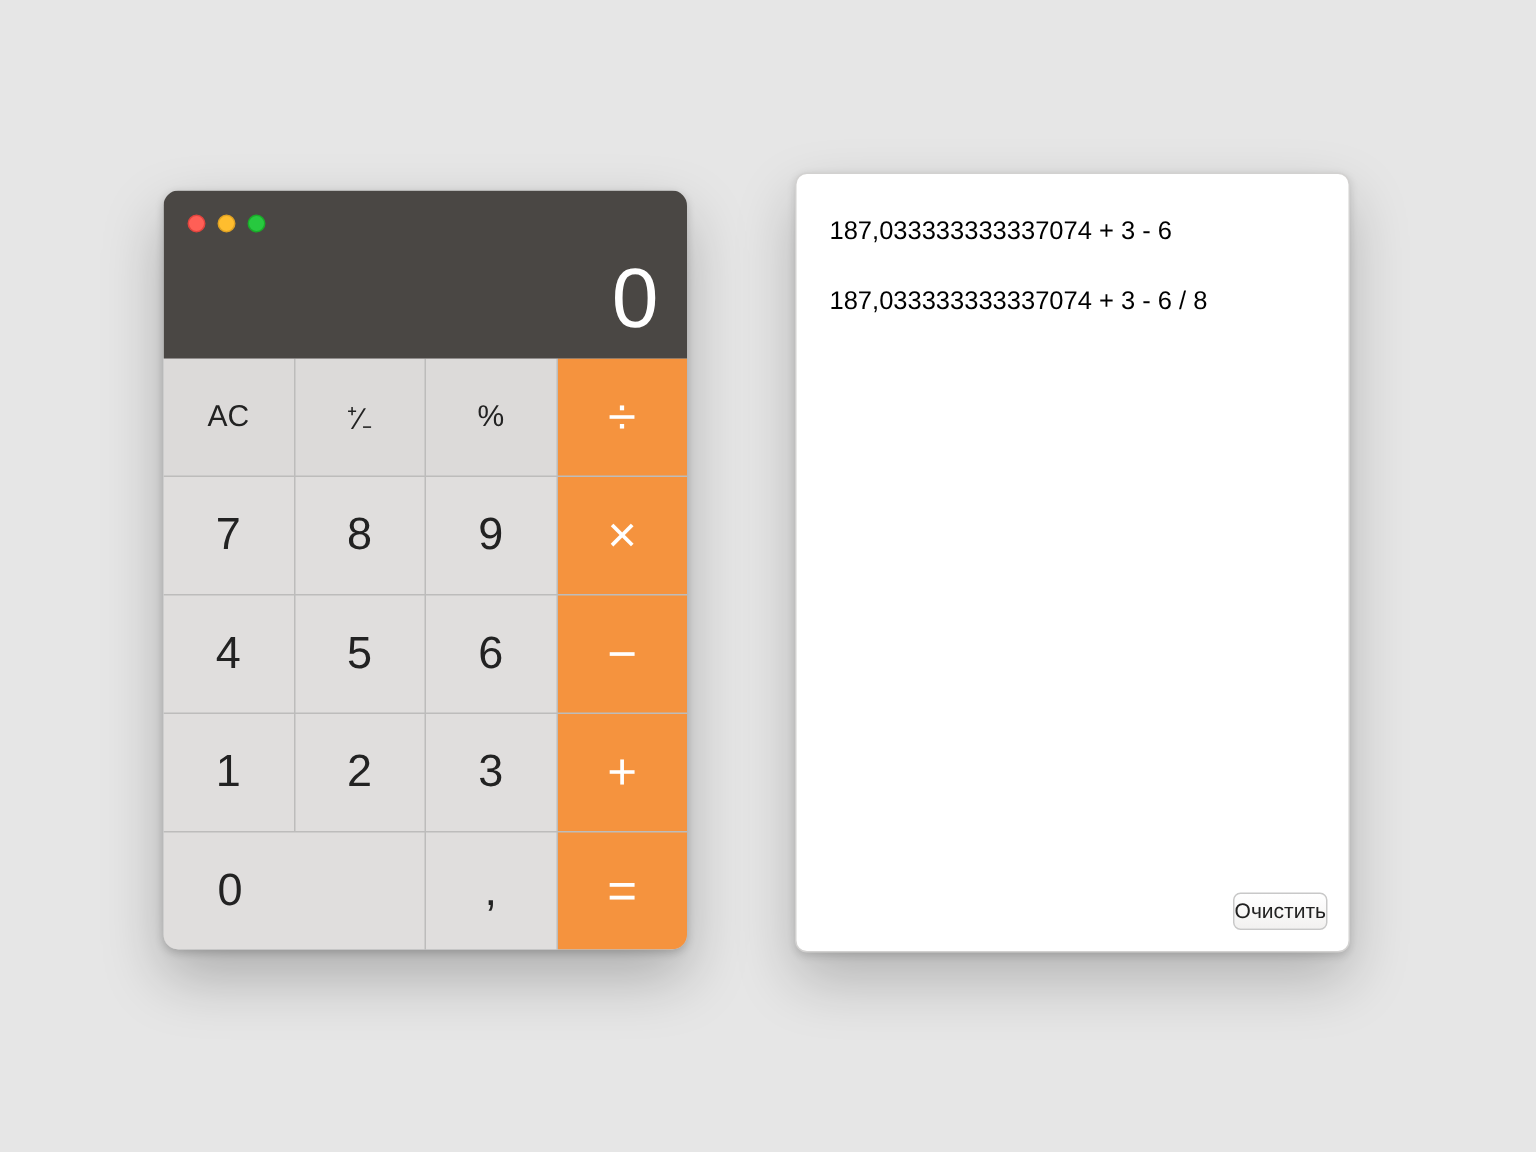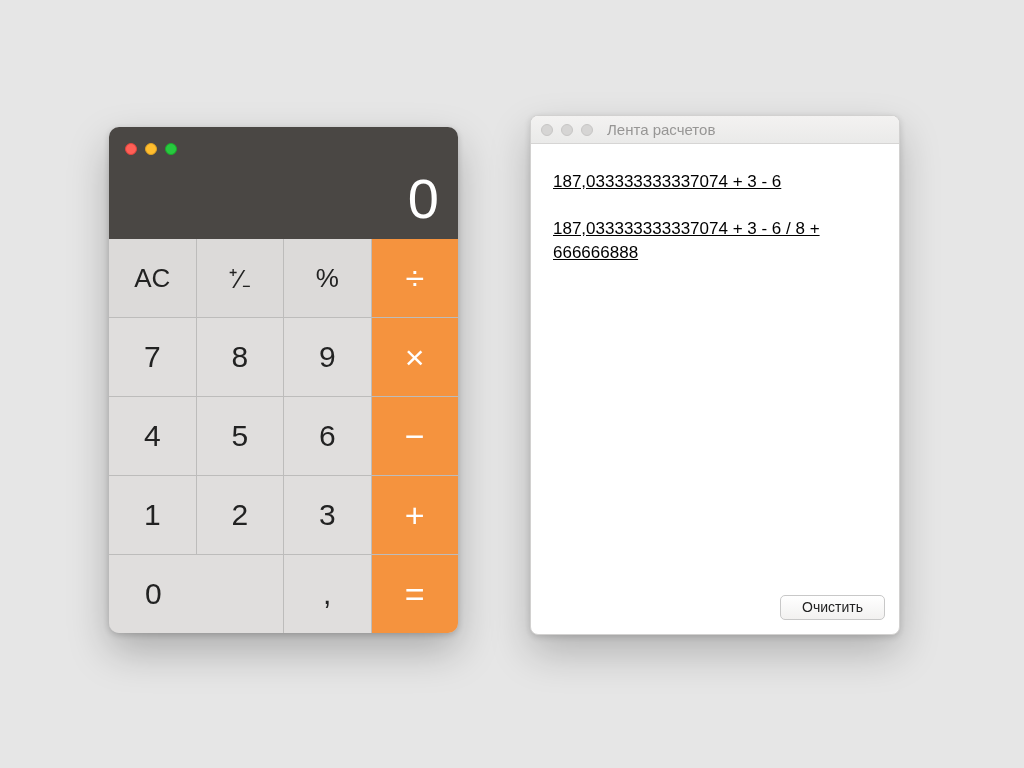--- a/index.html
+++ b/index.html
@@ -67,21 +67,21 @@
       border: none;
       font-size: 30px;
       font-family: inherit;
       color: #222;
       background: #e0dedd;
       cursor: pointer;
       display: flex;
       align-items: center;
       justify-content: center;
     }
-    .key.func   { background: #dcdad9; font-size: 26px; }
+    .key.func   { background: #dcdad9; font-size: 20px; }
     .key.op {
       background: #f5933e;
       color: #fff;
       font-size: 34px;
       font-weight: 300;
     }
     .key.zero { grid-column: span 2; justify-content: flex-start; padding-left: 36px; }
 
     
     .tape-window {
@@ -122,30 +122,30 @@
     .tape-body {
       flex: 1;
       padding: 26px 22px 10px 22px;
       overflow-wrap: break-word;
       word-break: break-word;
       font-size: 17px;
       line-height: 1.45;
       color: #000;
     }
     .tape-entry { margin-bottom: 22px; }
-    .tape-expr, .tape-result { display: block; text-decoration: underline; }
+    .tape-expr, .tape-result { display: block; }
 
     .tape-footer {
       padding: 10px 14px 14px;
       display: flex;
       justify-content: flex-end;
     }
     .clear-btn {
       font-size: 14px;
-      padding: 3px 21px 4px;
+      padding: 3px 0 4px;
       border-radius: 5px;
       border: 1px solid #c8c8c8;
       background: linear-gradient(#ffffff, #f2f1f0);
       cursor: pointer;
       color: #222;
       margin-top: 13px;
     }
   </style>
 </head>
 <body>
@@ -181,34 +181,28 @@
     <button class="key">3</button>
     <button class="key op">+</button>
 
     <button class="key zero">0</button>
     <button class="key">,</button>
     <button class="key op">=</button>
   </div>
 </div>
 
 <div class="tape-window">
-  <div class="tape-titlebar">
-    <div class="tl-inactive"></div>
-    <div class="tl-inactive"></div>
-    <div class="tl-inactive"></div>
-    <div class="tape-title">Лента расчетов</div>
-  </div>
 
   <div class="tape-body">
     <div class="tape-entry">
       <span class="tape-expr">187,033333333337074 + 3 - 6</span>
     </div>
     <div class="tape-entry">
+      <span class="tape-expr">187,033333333337074 + 3 - 6 / 8</span>
     </div>
     <div class="tape-entry">
-      <span class="tape-expr">187,033333333337074 + 3 - 6 / 8 + 666666888</span>
     </div>
   </div>
 
   <div class="tape-footer">
     <button class="clear-btn">Очистить</button>
   </div>
 </div>
 
 </body></html>

